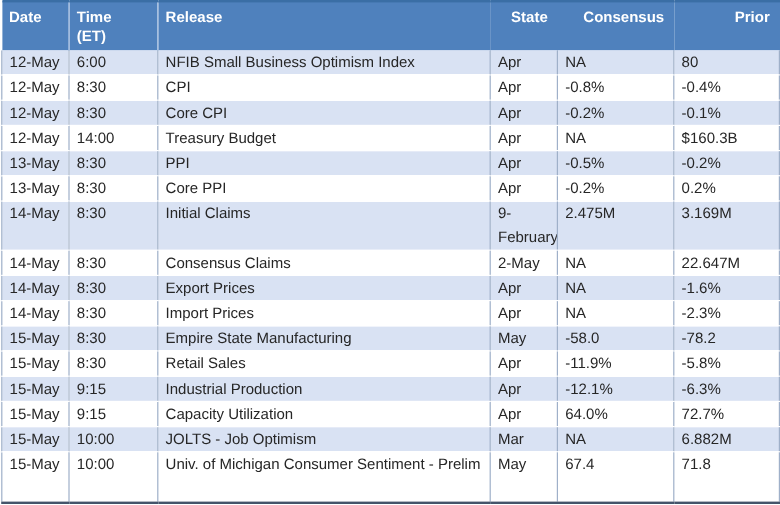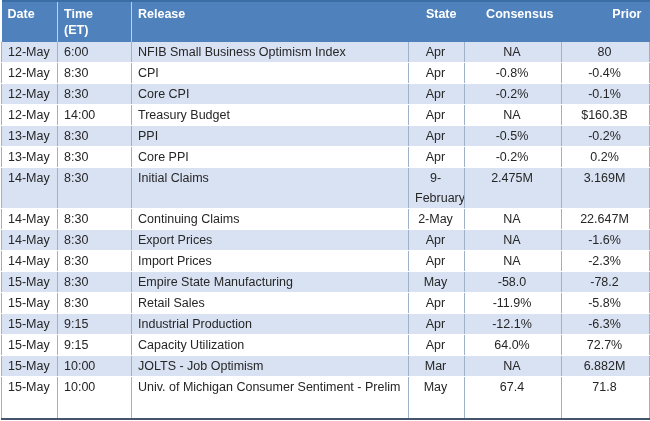--- a/index.html
+++ b/index.html
@@ -64,21 +64,21 @@
     vertical-align: top;
     padding: 0 6px 0 6px;
     line-height: 20px;
     height: 20px;
     border-right: 1px solid var(--grid-line);
     border-bottom: 1px solid #ffffff;
     overflow: hidden;
     white-space: normal;
   }
   table.calendar td:first-child { border-left: 1px solid var(--grid-line); }
-  table.calendar td.num { text-align: center; padding-right: 8px; }
+  table.calendar td.num { text-align: left; padding-right: 8px; }
   table.calendar tr.alt td { background: var(--alt-row-bg); }
   table.calendar tr:not(.alt) td { background: var(--row-bg); }
   table.calendar tr:last-child td { border-bottom: 2px solid var(--bottom-border); }
   table.calendar tr:last-child td { height: 42px; }
 </style>
 </head>
 <body>
 
 <div class="page">
 
@@ -155,21 +155,21 @@
           <td>14-May</td>
           <td>8:30</td>
           <td>Initial Claims</td>
           <td class="num">9-February</td>
           <td class="num">2.475M</td>
           <td class="num">3.169M</td>
         </tr>
         <tr>
           <td>14-May</td>
           <td>8:30</td>
-          <td>Continuing Claims</td>
+          <td>Consensus Claims</td>
           <td class="num">2-May</td>
           <td class="num">NA</td>
           <td class="num">22.647M</td>
         </tr>
         <tr class="alt">
           <td>14-May</td>
           <td>8:30</td>
           <td>Export Prices</td>
           <td class="num">Apr</td>
           <td class="num">NA</td>

